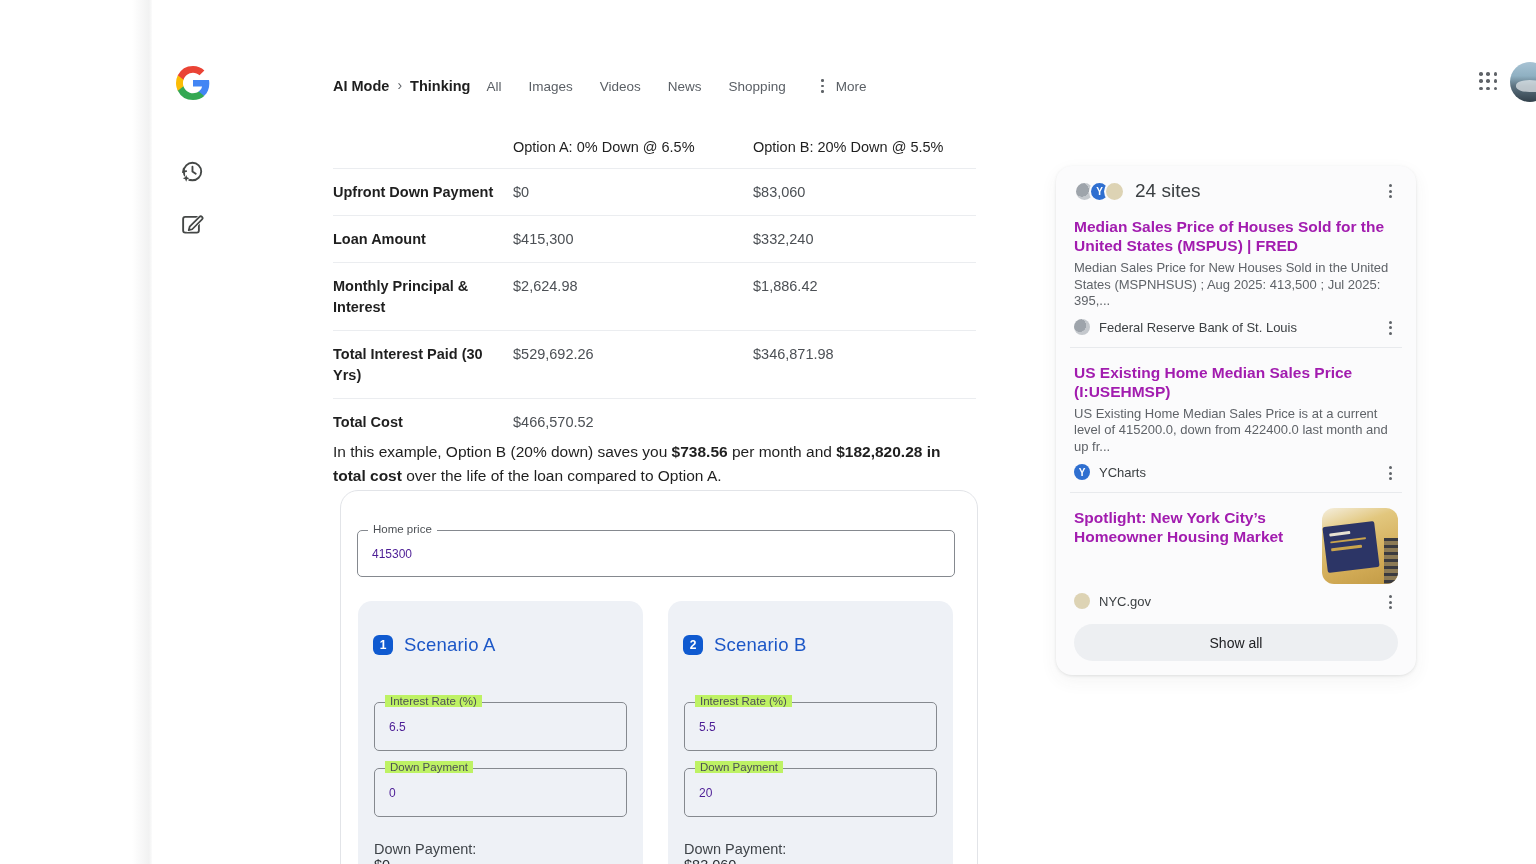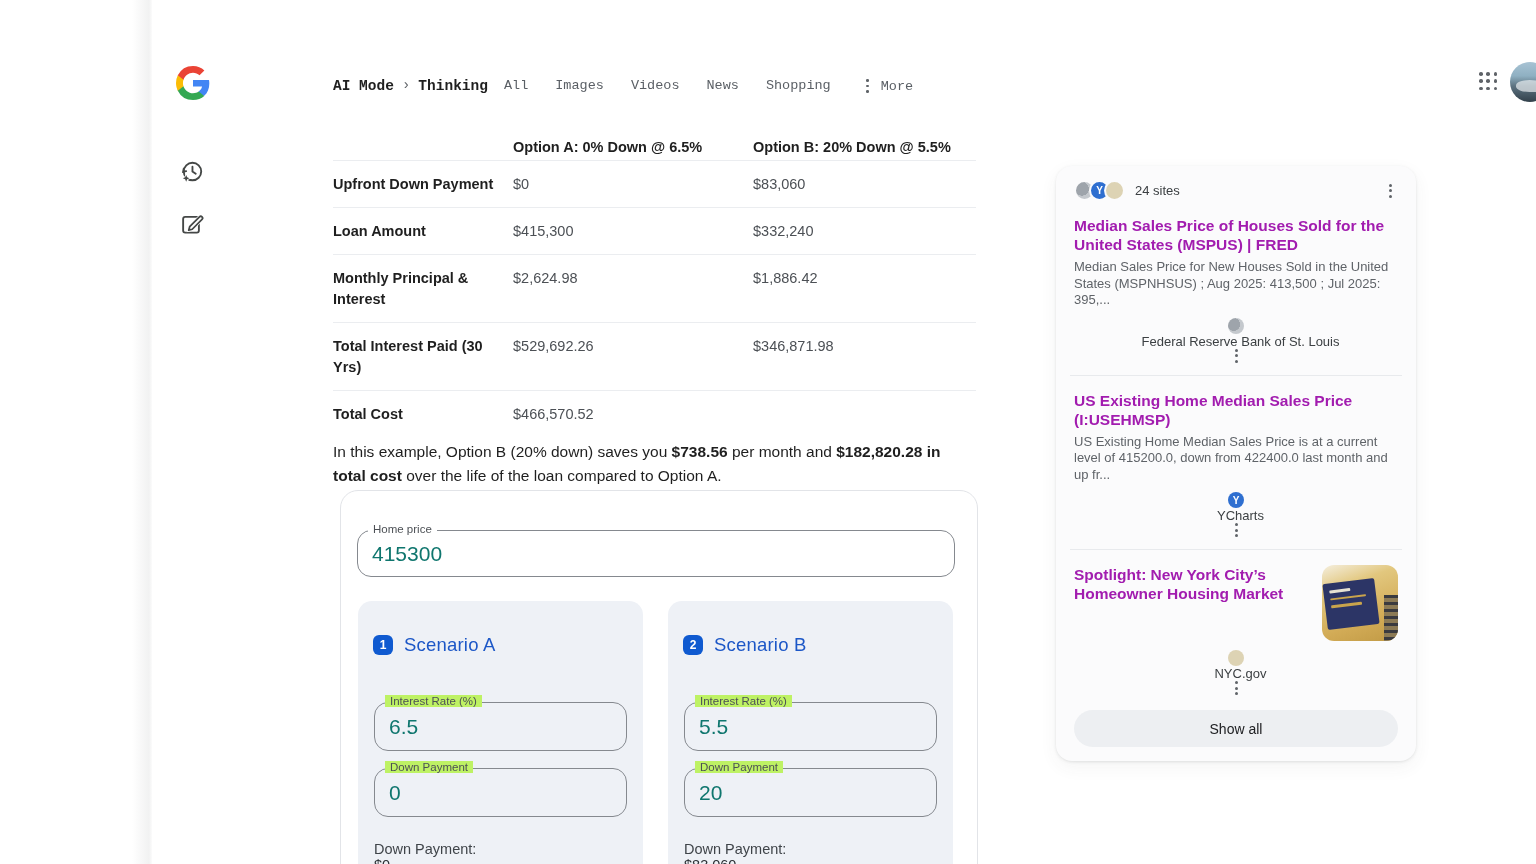--- a/index.html
+++ b/index.html
@@ -15,58 +15,58 @@
   .edge-shadow{left:132px;top:0;bottom:0;width:20px;
     background:linear-gradient(90deg,rgba(60,64,67,0) 0%,rgba(60,64,67,0.07) 85%,rgba(60,64,67,0.02) 100%);}
 
   
   .rail{left:152px;top:0;bottom:0;width:80px;background:#fff;}
   .logo{left:176px;top:66px;width:34px;height:34px;display:block;cursor:pointer;}
   .side-btn{left:178px;top:158px;width:28px;height:28px;background:none;border:none;padding:0;cursor:pointer;}
   .side-btn.compose{top:210px;}
 
   
-  .topnav{left:333px;top:78px;display:flex;font-size:13.5px;color:#5a5f65;font-family:Liberation Mono, monospace;}
+  .topnav{left:333px;top:78px;display:flex;align-items:center;font-size:13.5px;color:#5a5f65;}
   .crumbs{display:flex;align-items:center;gap:8px;font-size:14.5px;font-weight:700;color:#1f1f1f;}
   .crumbs .chev{color:#5f6368;font-weight:400;font-size:14px;transform:translateY(-1px);}
   .crumbs span{cursor:pointer;}
   .tabs{display:flex;gap:27px;margin-left:16px;}
   .tabs span{cursor:pointer;}
   .more{display:flex;align-items:center;gap:5px;margin-left:29px;cursor:pointer;}
 
   .kebab{display:inline-flex;flex-direction:column;align-items:center;gap:2.5px;width:16px;}
   .kebab i{width:3px;height:3px;border-radius:50%;background:#5f6368;}
   .kebab.sm i{width:2.7px;height:2.7px;gap:2px;}
 
   .apps{left:1479px;top:72px;width:19px;height:19px;display:grid;grid-template-columns:repeat(3,1fr);gap:3.2px;cursor:pointer;}
   .apps i{width:3.6px;height:3.6px;border-radius:50%;background:#5f6368;}
   .avatar{left:1510px;top:62px;width:40px;height:40px;border-radius:50%;cursor:pointer;overflow:hidden;
     background:linear-gradient(180deg,#a8c3d4 0%,#8fb0c2 35%,#5d7381 60%,#32404a 100%);}
   .avatar::after{content:"";position:absolute;left:6px;top:18px;width:30px;height:12px;background:#e8edf0;border-radius:50% 60% 40% 50%;opacity:.7;}
 
   
   .cmp{left:333px;top:128px;width:643px;font-size:14.5px;}
   .cmp .trow{display:grid;grid-template-columns:180px 240px 223px;border-bottom:1px solid #ebedf0;align-items:start;}
-  .cmp .thead{font-weight:700;padding:9px 0 2px;}
+  .cmp .thead{font-weight:400;padding:9px 0 10px;}
   .cmp .trow > div{padding:12.5px 10px 12.5px 0;line-height:21px;}
   .cmp .thead > div{padding:0 10px 0 0;}
   .cmp .lbl{font-weight:700;color:#1f1f1f;}
   .cmp .val{color:#4c5055;}
   .cmp .trow:last-child{border-bottom:none;}
 
   
   .summary{left:333px;top:424px;width:634px;font-size:15.5px;line-height:24.5px;color:#1f1f1f;}
   .summary b{font-weight:700;}
 
   
   .widget{left:340px;top:490px;width:636px;height:420px;background:#fff;border:1px solid #e2e4e8;border-radius:18px;}
-  .field{position:absolute;border:1px solid #85898f;border-radius:14px;background:transparent;}
+  .field{position:absolute;border:1px solid #85898f;border-radius:5px;background:transparent;}
   .field label{position:absolute;top:-8px;left:10px;font-size:11.5px;color:#4c5055;padding:0 5px;background:#fff;white-space:nowrap;}
   .field input{width:100%;height:100%;border:none;background:transparent;outline:none;
-    font-family:inherit;font-size:21px;color:#0f766e;padding:0 14px;box-sizing:border-box;border-radius:8px;}
+    font-family:inherit;font-size:12px;color:#4c1d95;padding:0 14px;box-sizing:border-box;border-radius:8px;}
   .home-field{left:16px;top:39px;right:22px;height:45px;}
 
   .scen{position:absolute;top:110px;width:285px;height:330px;background:#eef1f6;border-radius:14px;}
   .scen.a{left:17px;}
   .scen.b{left:327px;}
   .scen-head{position:absolute;left:15px;top:33px;display:flex;align-items:center;gap:11px;}
   .badge{width:20px;height:20px;border-radius:6px;background:#0f5ad0;color:#fff;font-size:12px;font-weight:700;
     display:flex;align-items:center;justify-content:center;}
   .scen-title{font-size:18.5px;font-weight:500;color:#1c57c7;letter-spacing:.2px;}
   .scen .field{left:16px;right:16px;height:47px;}
@@ -82,25 +82,25 @@
     box-shadow:0 1px 3px rgba(60,64,67,.12),0 6px 18px rgba(60,64,67,.06);
     padding:14px 18px 14px;box-sizing:border-box;}
   .prow{display:flex;align-items:center;}
   .favtrio{display:flex;}
   .fav{width:17px;height:17px;border-radius:50%;border:2px solid #fbfbfc;box-sizing:content-box;}
   .fav+.fav{margin-left:-6px;}
   .fav.fred{background:radial-gradient(circle at 35% 40%,#9ea4ab 0 45%,#c4c8cd 46%);}
   .fav.ycharts{background:#2f6fd0;color:#fff;font-size:10px;font-weight:700;display:flex;align-items:center;justify-content:center;}
   .fav.nyc{background:#ddd3b4;}
   .fav.sm{width:16px;height:16px;border:none;}
-  .sites-count{margin-left:10px;font-size:13px;color:#3c4043;}
+  .sites-count{margin-left:10px;font-size:19px;color:#3c4043;}
   .spacer{flex:1;}
   .card-title{font-size:15.5px;font-weight:600;line-height:19px;color:#a21caf;margin-top:15px;cursor:pointer;}
   .card-desc{font-size:13px;line-height:16.5px;color:#5f6368;margin-top:5px;}
-  .src-row{display:flex;align-items:center;margin-top:9px;flex-direction:column;}
+  .src-row{display:flex;align-items:flex-end;margin-top:9px;}
   .src-name{margin-left:9px;font-size:13px;color:#3c4043;cursor:pointer;}
   .pdivider{border-top:1px solid #e8eaed;margin:12px -4px 0;}
   .card3{display:flex;gap:12px;margin-top:0;}
   .card3 .txt{flex:1;min-width:0;}
   .thumb{width:76px;height:76px;border-radius:12px;margin-top:15px;flex:0 0 76px;position:relative;overflow:hidden;cursor:pointer;
     background:linear-gradient(160deg,#f5efdf 0%,#e2c77e 28%,#d2ab56 70%,#c19a45 100%);}
   .thumb .cover{position:absolute;left:3px;top:16px;width:52px;height:46px;background:#2c3566;transform:rotate(-7deg);border-radius:2px;}
   .thumb .cover i{display:block;height:2.5px;background:#c9a44c;margin:5px 6px 0;border-radius:1px;}
   .thumb .cover i:nth-child(1){background:#e7e2d2;width:40%;margin-top:7px;}
   .thumb .cover i:nth-child(2){width:70%;}

